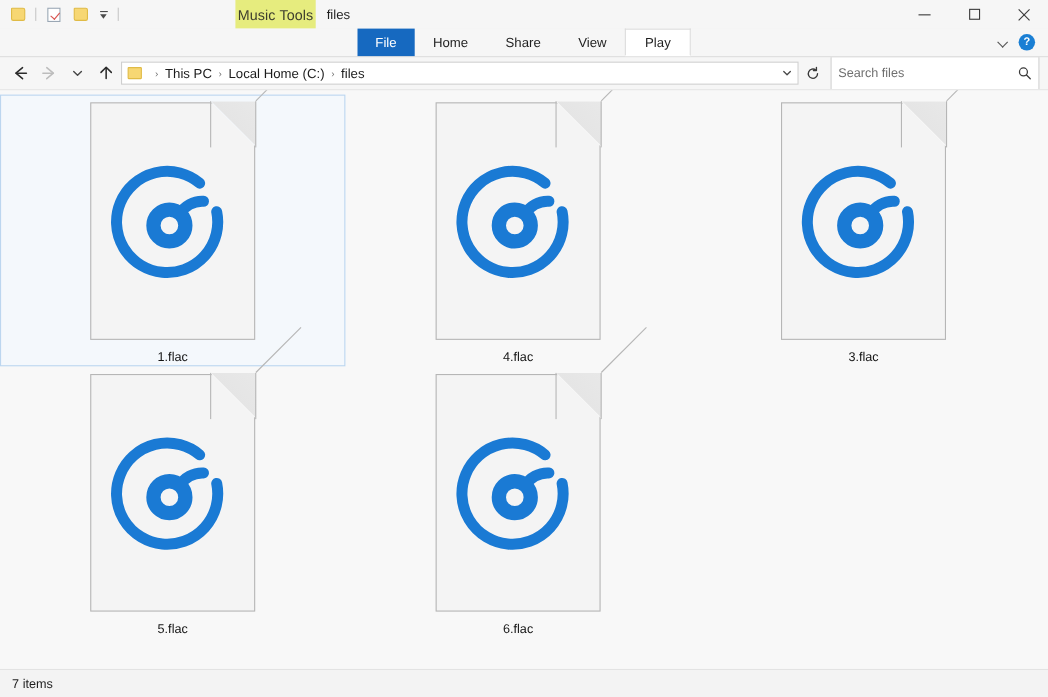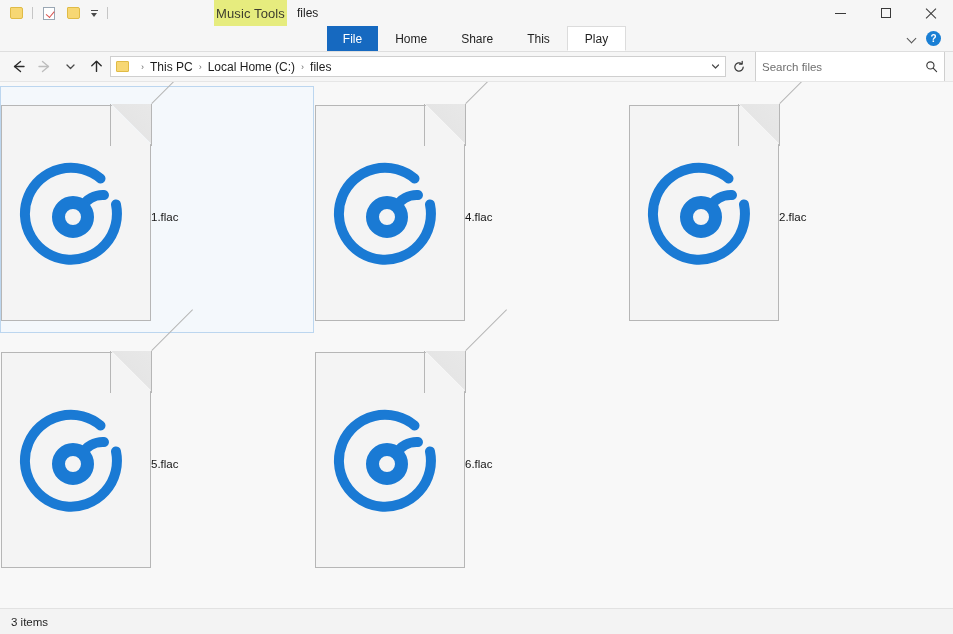--- a/index.html
+++ b/index.html
@@ -349,20 +349,21 @@
     left: 0;
     top: 4px;
     width: 953px;
     display: flex;
     flex-wrap: wrap;
   }
   .tile {
     width: 314px;
     height: 247px;
     display: flex;
+    flex-direction: column;
     align-items: center;
     justify-content: flex-start;
     box-sizing: border-box;
     border: 1px solid transparent;
     padding-top: 6px;
   }
   .tile.selected {
     background: #f4f8fc;
     border: 1px solid #bcd6ef;
   }
@@ -473,21 +474,21 @@
       <div class="win-btn">
         <div class="glyph-close"></div>
       </div>
     </div>
   </div>
 
   <div class="ribbonbar">
     <div class="tab file">File</div>
     <div class="tab">Home</div>
     <div class="tab">Share</div>
-    <div class="tab">This</div>
+    <div class="tab">View</div>
     <div class="tab active">Play</div>
 
     <div class="ribbon-right">
       <div class="chev-down"></div>
       <div class="help-icon">?</div>
     </div>
   </div>
 
   <div class="addressbar">
     <div class="nav-btn">
@@ -587,21 +588,21 @@
             <div class="page-fold-shade"></div>
             <div class="page-fold-edge"></div>
             <div style="position: absolute; right: -1px; top: -1px; width: 1px; height: 42px; background: rgb(182, 182, 182);"></div>
             <div style="position: absolute; right: 40px; top: -1px; width: 1px; height: 42px; background: rgb(182, 182, 182);"></div>
             <svg class="disc" viewBox="0 0 120 120" width="120" height="120">
               <path d="M 84.5 23.5 A 46 46 0 1 0 100 49.5" fill="none" stroke="#1a7ad4" stroke-width="10" stroke-linecap="round"></path>
               <path d="M 66 52 A 24 24 0 0 1 88 40" fill="none" stroke="#1a7ad4" stroke-width="10" stroke-linecap="round"></path>
               <circle cx="57" cy="62" r="14.5" fill="none" stroke="#1a7ad4" stroke-width="13"></circle>
             </svg>
           </div>
-          <div class="tile-label">2.flac</div>
+          <div class="tile-label">3.flac</div>
         </div>
         <div class="tile">
           <div class="file-icon">
             <div class="page"></div>
             <div style="position: absolute; right: -1px; top: -1px; width: 42px; height: 42px; background: rgb(248, 248, 248); clip-path: polygon(0px 0px, 100% 0px, 100% 100%);"></div>
             <div class="page-fold-shade"></div>
             <div class="page-fold-edge"></div>
             <div style="position: absolute; right: -1px; top: -1px; width: 1px; height: 42px; background: rgb(182, 182, 182);"></div>
             <div style="position: absolute; right: 40px; top: -1px; width: 1px; height: 42px; background: rgb(182, 182, 182);"></div>
             <svg class="disc" viewBox="0 0 120 120" width="120" height="120">
@@ -625,16 +626,16 @@
               <path d="M 66 52 A 24 24 0 0 1 88 40" fill="none" stroke="#1a7ad4" stroke-width="10" stroke-linecap="round"></path>
               <circle cx="57" cy="62" r="14.5" fill="none" stroke="#1a7ad4" stroke-width="13"></circle>
             </svg>
           </div>
           <div class="tile-label">6.flac</div>
         </div>
       </div>
   </div>
 
   <div class="statusbar">
-    <span class="status-text">3 items</span>
+    <span class="status-text">7 items</span>
   </div>
 
 </div>
 
 </body></html>

